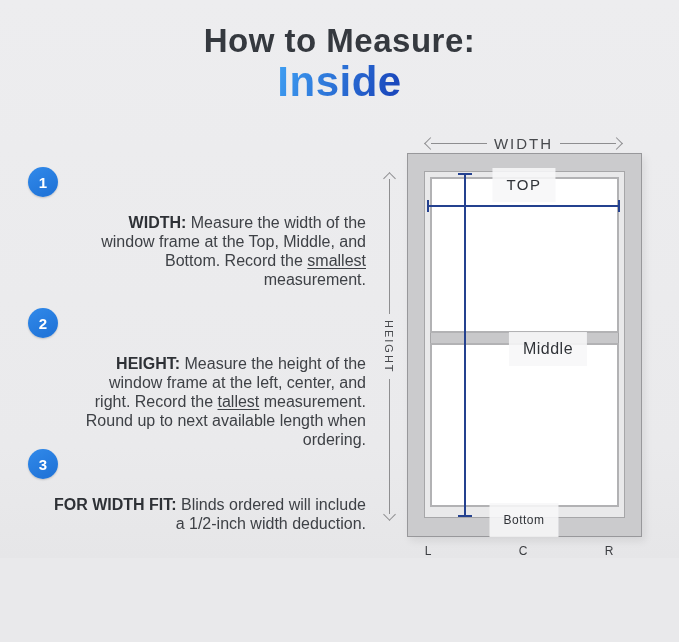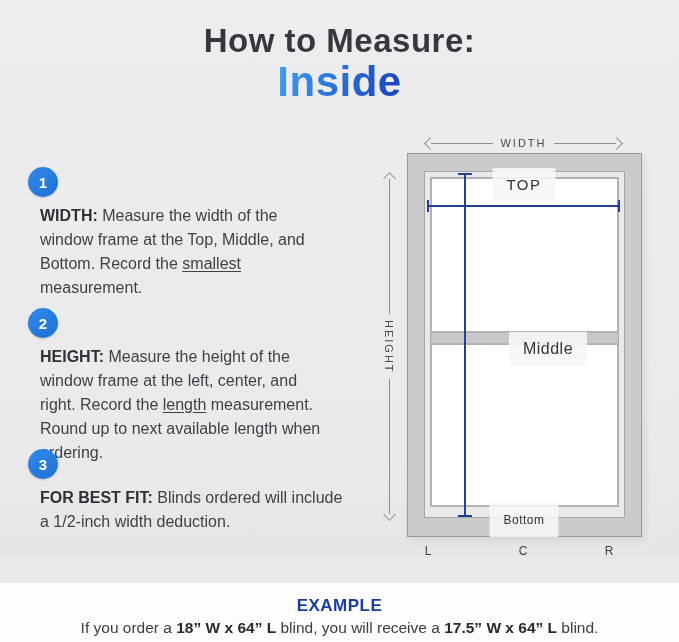--- a/index.html
+++ b/index.html
@@ -35,31 +35,32 @@
   .step{position:absolute;left:28px;width:340px;}
   .step-1{top:167px;} .step-2{top:308px;} .step-3{top:449px;}
   .step-circle{
     width:30px;height:30px;border-radius:50%;
     background:linear-gradient(150deg,#2f87e8 10%,var(--accent-blue,#1e6bd3) 80%);
     color:#fff;font-size:15px;font-weight:700;
     display:flex;align-items:center;justify-content:center;
     box-shadow:0 1px 2px rgba(0,0,0,.18);
   }
   .step-text{
-    margin:7px 0 0 12px;width:326px;
-    font-size:16px;line-height:24px;color:#3e4146;
+    margin:16px 0 0 12px;width:326px;
+    font-size:16px;line-height:19px;color:#3e4146;
     white-space:pre-line;
+    text-align:right;
   }
   .step-text b{color:#2e3136;font-weight:700;}
   .ul{text-decoration:underline;text-underline-offset:2px;}
 
   
   .width-arrow{position:absolute;left:426px;top:136px;width:195px;height:14px;display:flex;align-items:center;}
   .width-arrow .h-line{flex:1;height:1px;background:#8e8e90;}
-  .width-arrow .arrow-label{font-size:11px;letter-spacing:2px;color:#47494d;margin:0 7px;font-weight:500;}
+  .width-arrow .arrow-label{font-size:15px;letter-spacing:2px;color:#47494d;margin:0 7px;font-weight:500;}
 
   .height-arrow{position:absolute;left:382px;top:174px;width:14px;height:345px;display:flex;flex-direction:column;align-items:center;}
   .height-arrow .v-line{flex:1;width:1px;background:#8e8e90;}
   .height-arrow .arrow-label{writing-mode:vertical-rl;font-size:11px;letter-spacing:2px;color:#47494d;margin:6px 0;font-weight:500;}
 
   .chev{width:8px;height:8px;border:0 solid #8e8e90;flex:0 0 auto;}
   .chev-up{border-top-width:1.5px;border-left-width:1.5px;transform:rotate(45deg);margin-bottom:-4px;}
   .chev-down{border-bottom-width:1.5px;border-right-width:1.5px;transform:rotate(45deg);margin-top:-4px;}
   .chev-left{border-left-width:1.5px;border-bottom-width:1.5px;transform:rotate(45deg);margin-right:-4px;}
   .chev-right{border-top-width:1.5px;border-right-width:1.5px;transform:rotate(45deg);margin-left:-4px;}
@@ -128,28 +129,28 @@
     <p class="step-text"><b>WIDTH:</b><span> Measure the width of the
 window frame at the Top, Middle, and
 Bottom. Record the </span><span class="ul">smallest</span><span>
 measurement.</span></p>
   </div>
 
   <div class="step step-2">
     <div class="step-circle">2</div>
     <p class="step-text"><b>HEIGHT:</b><span> Measure the height of the
 window frame at the left, center, and
-right. Record the </span><span class="ul">length</span><span> measurement.
+right. Record the </span><span class="ul">tallest</span><span> measurement.
 Round up to next available length when
 ordering.</span></p>
   </div>
 
   <div class="step step-3">
     <div class="step-circle">3</div>
-    <p class="step-text"><b>FOR BEST FIT:</b><span> Blinds ordered will include
+    <p class="step-text"><b>FOR WIDTH FIT:</b><span> Blinds ordered will include
 a 1/2-inch width deduction.</span><span class="ul"></span><span></span></p>
   </div>
 
   <div class="width-arrow">
     <span class="chev chev-left"></span>
     <span class="h-line"></span>
     <span class="arrow-label">WIDTH</span>
     <span class="h-line"></span>
     <span class="chev chev-right"></span>
   </div>
@@ -176,18 +177,14 @@
   <div class="measure-h"></div>
 
   <span class="pos-label pos-top">TOP</span>
   <span class="pos-label pos-middle">Middle</span>
   <span class="pos-label pos-bottom">Bottom</span>
 
   <span class="marker marker-l">L</span>
   <span class="marker marker-c">C</span>
   <span class="marker marker-r">R</span>
 
-  <div class="footer">
-    <div class="example-heading">EXAMPLE</div>
-    <div class="example-text"><span>If you order a </span><b>18” W x 64” L</b><span> blind, you will receive a </span><b>17.5” W x 64” L</b><span> blind.</span></div>
-  </div>
 
 </div>
 
 </body></html>

